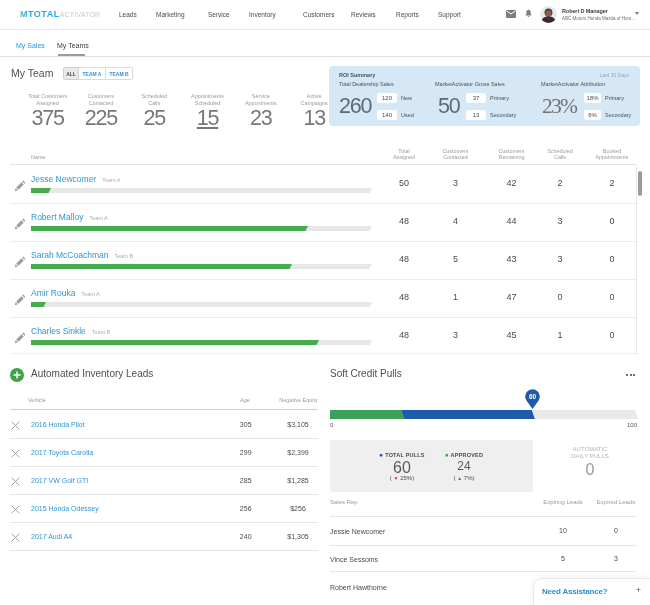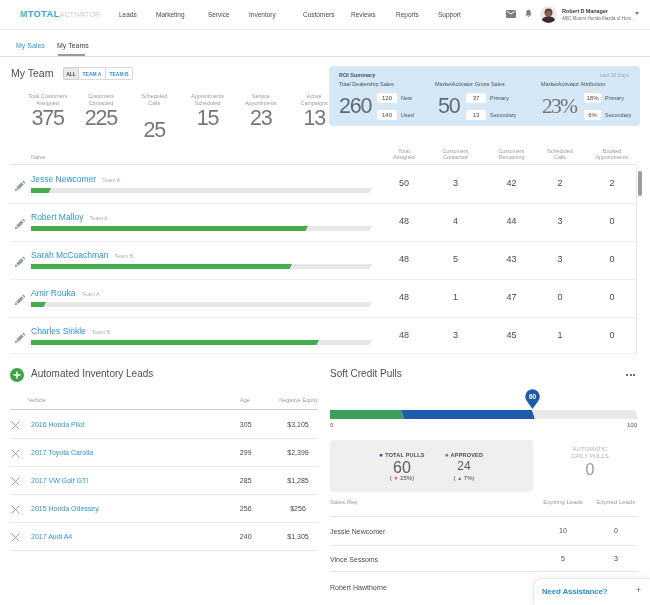--- a/index.html
+++ b/index.html
@@ -74,25 +74,25 @@
   <div style="width:53.3px;">
         <div class="colhead">Total Customers<br>Assigned</div>
         <div class="bignum" style="margin-top:0;">375</div>
       </div>
   <div style="width:53.3px;">
         <div class="colhead">Customers<br>Contacted</div>
         <div class="bignum" style="margin-top:0;">225</div>
       </div>
   <div style="width:53.3px;">
         <div class="colhead">Scheduled<br>Calls</div>
-        <div class="bignum" style="margin-top:12px;">25</div>
+        <div class="bignum" style="margin-top:0;">25</div>
       </div>
   <div style="width:53.3px;">
         <div class="colhead">Appointments<br>Scheduled</div>
-        <div class="bignum" style="margin-top:0;">15</div>
+        <div class="bignum" style="margin-top:0;text-decoration:underline;">15</div>
       </div>
   <div style="width:53.3px;">
         <div class="colhead">Service<br>Appontments</div>
         <div class="bignum" style="margin-top:0;">23</div>
       </div>
   <div style="width:53.3px;">
         <div class="colhead">Active<br>Campaigns</div>
         <div class="bignum" style="margin-top:0;">13</div>
       </div>
 </div>

